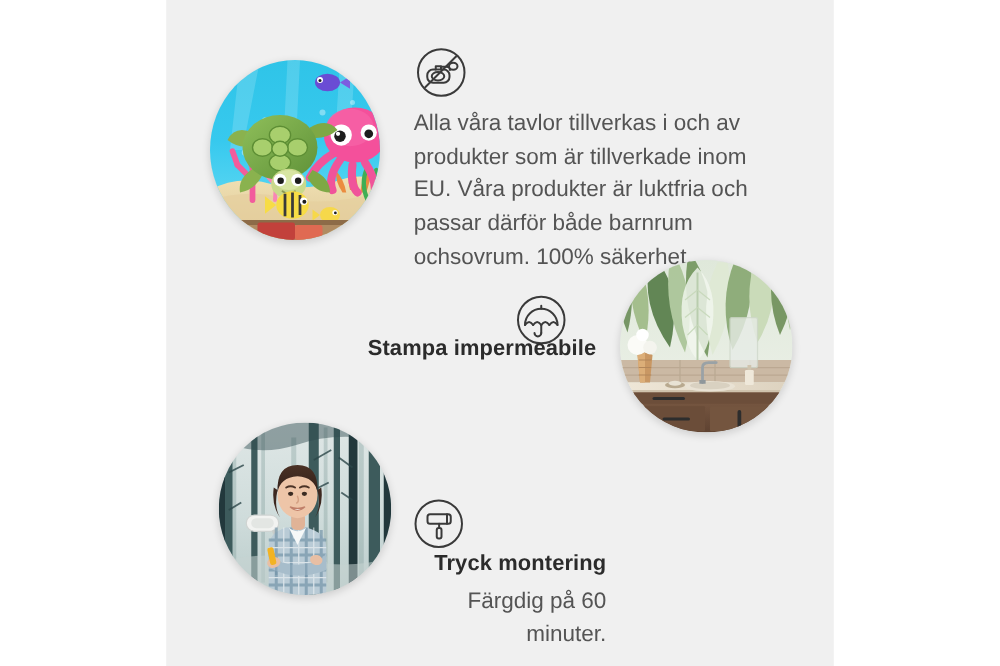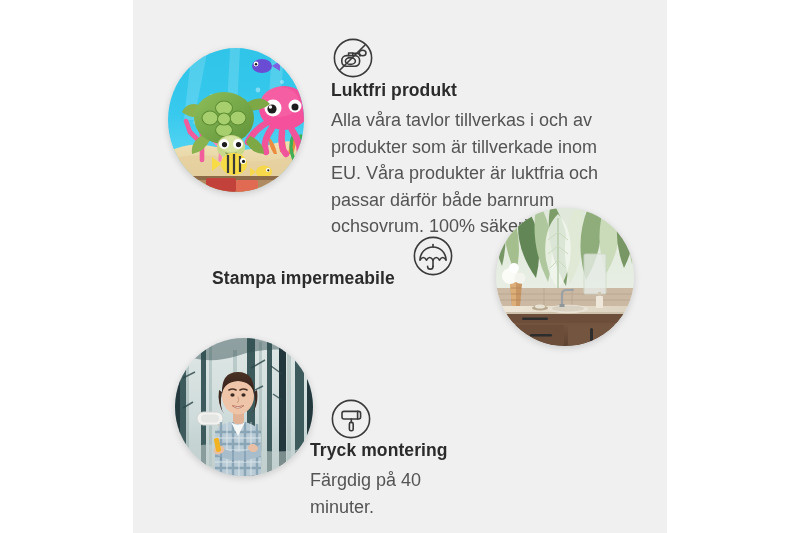--- a/index.html
+++ b/index.html
@@ -56,21 +56,21 @@
     letter-spacing: .1px;
     line-height: 1.25;
   }
   .txt p {
     margin: 5px 0 0 0;
     font-size: 18px;
     line-height: 1.48;
     color: #545454;
   }
   .align-left  { text-align: left; }
-  .align-center{ text-align: left; }
+  .align-center{ text-align: right; }
 
   
   .lineicon { display: block; }
   .lineicon circle,
   .lineicon path,
   .lineicon line,
   .lineicon rect,
   .lineicon ellipse {
     fill: none;
     stroke: #3a3a3a;
@@ -245,21 +245,20 @@
 
         <ellipse cx="29.6" cy="15.0" rx="3.4" ry="2.8"></ellipse>
 
         <ellipse cx="17.4" cy="23" rx="5" ry="3.4"></ellipse>
 
         <line x1="7.2" y1="31.8" x2="31.8" y2="7.2"></line>
       </svg>
     </div>
 
     <div class="txt align-left" style="left:331px; top:80px; width:288px;">
-      <h3>Luktfri produkt</h3>
       <p>Alla våra tavlor tillverkas i och av produkter som är tillverkade inom EU. Våra produkter är luktfria och passar därför både barnrum ochsovrum. 100% säkerhet.</p>
     </div>
   </div>
 
   <div class="feature">
 
     <div class="medallion" style="left:496px; top:208px; width:138px; height:138px;">
       <svg width="138" height="138" viewBox="0 0 138 138">
         <defs>
           <linearGradient id="wallG" x1="0" y1="0" x2="0" y2="1">
@@ -513,17 +512,17 @@
         <path d="M26.6 12.4 L26.6 20"></path>
 
         <path d="M20.3 20 L20.3 23.4"></path>
 
         <rect x="18.4" y="23.4" width="3.8" height="8.4" rx="1.6"></rect>
       </svg>
     </div>
 
     <div class="txt align-center" style="left:310px; top:440px; width:175px;">
       <h3>Tryck montering</h3>
-      <p>Färgdig på 40 minuter.</p>
+      <p>Färgdig på 60 minuter.</p>
     </div>
   </div>
 
 </div>
 
 </body></html>

